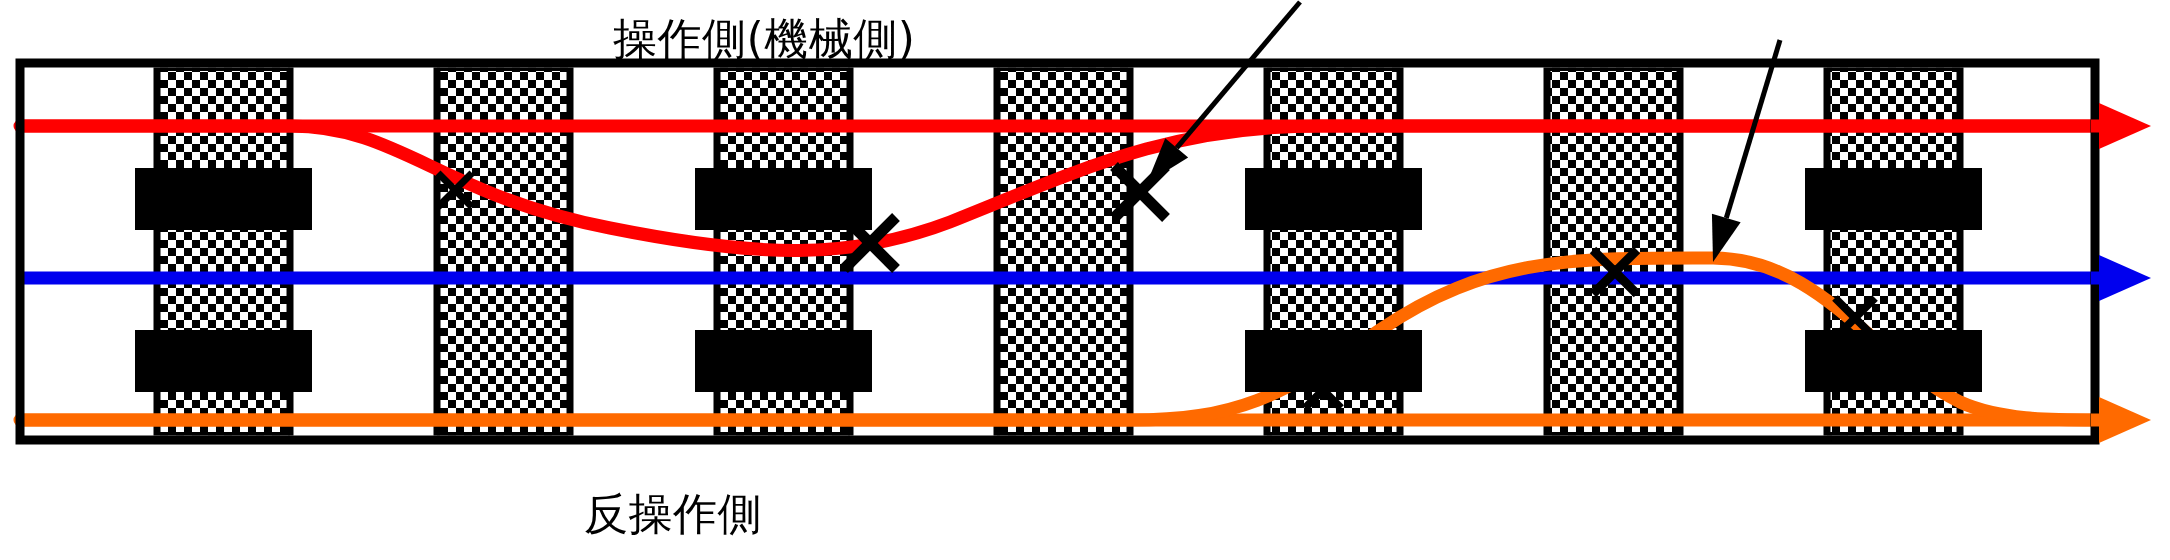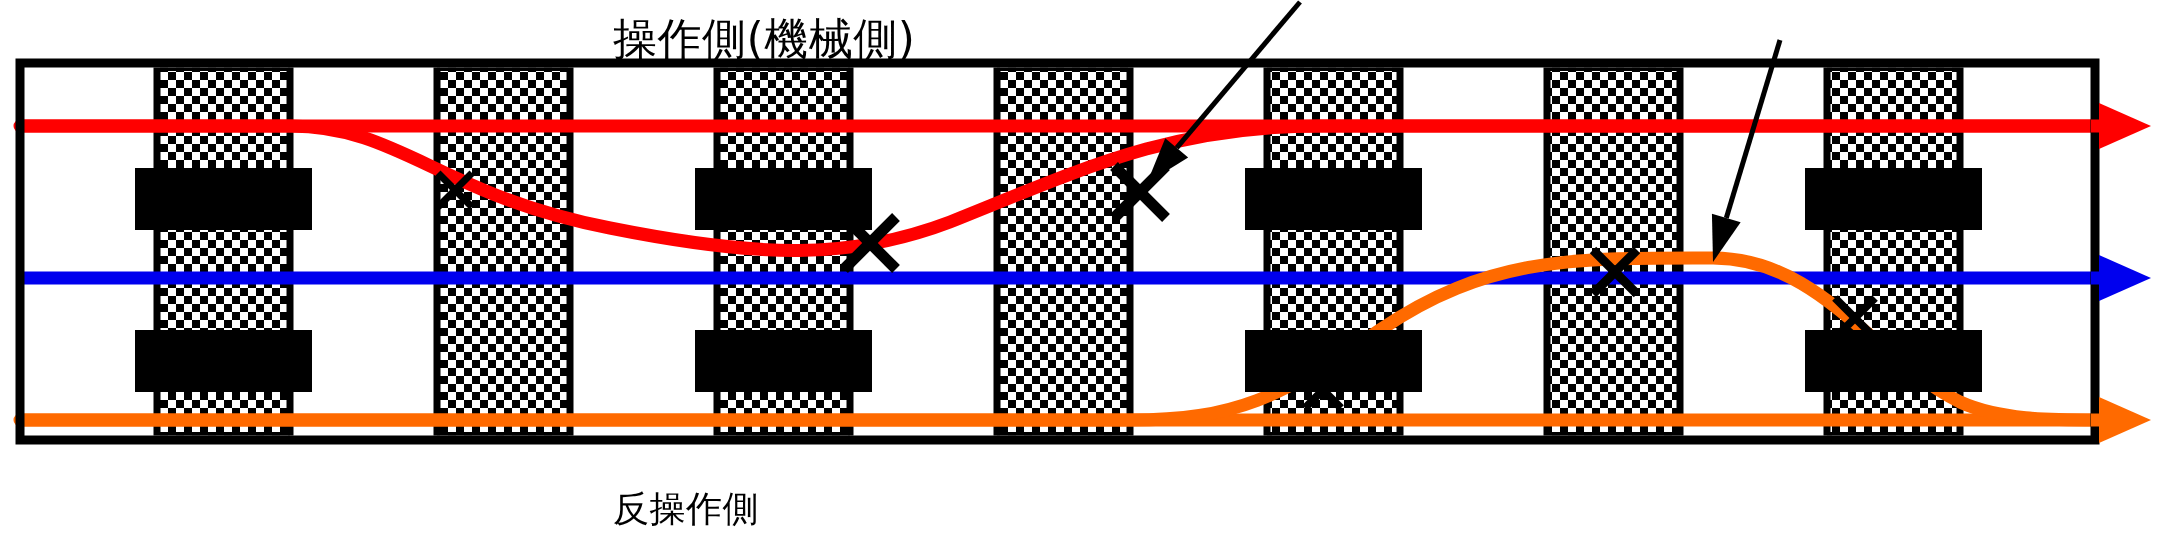--- a/index.html
+++ b/index.html
@@ -4,21 +4,21 @@
 <style>
   html,body{margin:0;padding:0;background:#ffffff;}
   body{width:2170px;height:560px;overflow:hidden;
        font-family:"DejaVu Sans","Liberation Sans",sans-serif;}
   #stage{position:relative;width:2170px;height:560px;}
   svg.layer{position:absolute;left:0;top:0;width:2170px;height:560px;}
   .lbl{position:absolute;white-space:nowrap;color:#000;
        font-family:"DejaVu Sans","Liberation Sans",sans-serif;
        font-weight:400;letter-spacing:.5px;}
   #title-top{left:613px;top:10px;font-size:44px;}
-  #title-bottom{left:613px;top:485px;font-size:36px;}
+  #title-bottom{left:584px;top:485px;font-size:44px;}
 </style>
 </head>
 <body>
 
 <div id="stage">
 
   <div class="lbl" id="title-top">操作側(機械側)</div>
 
   <div class="lbl" id="title-bottom">反操作側</div>
 

